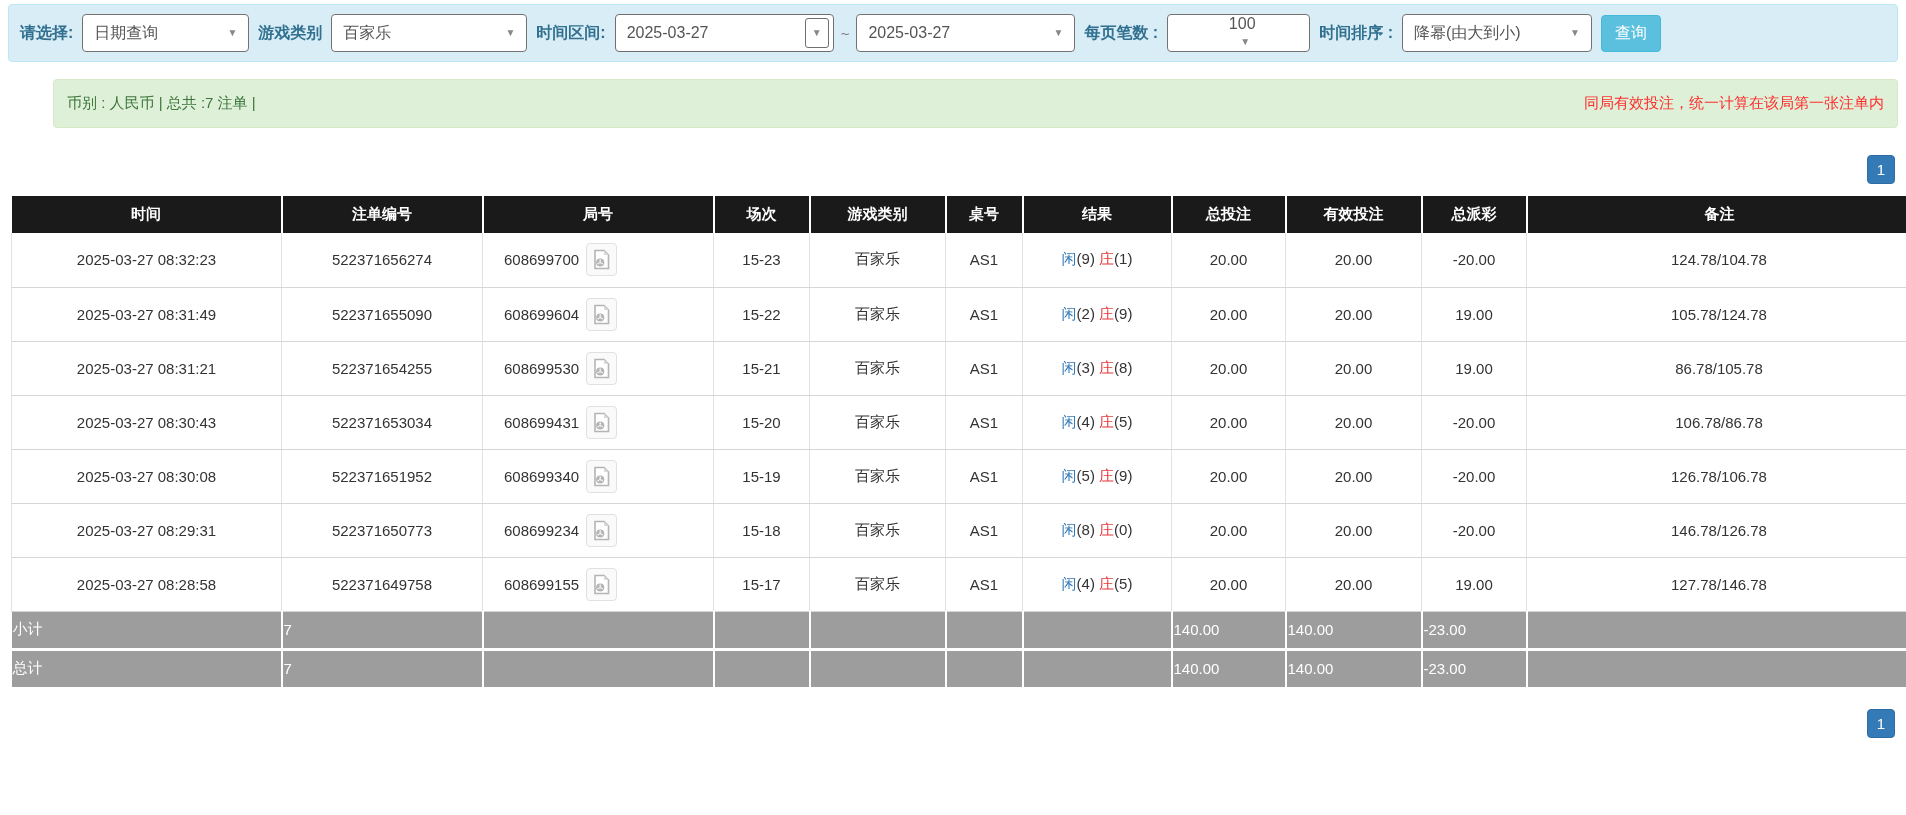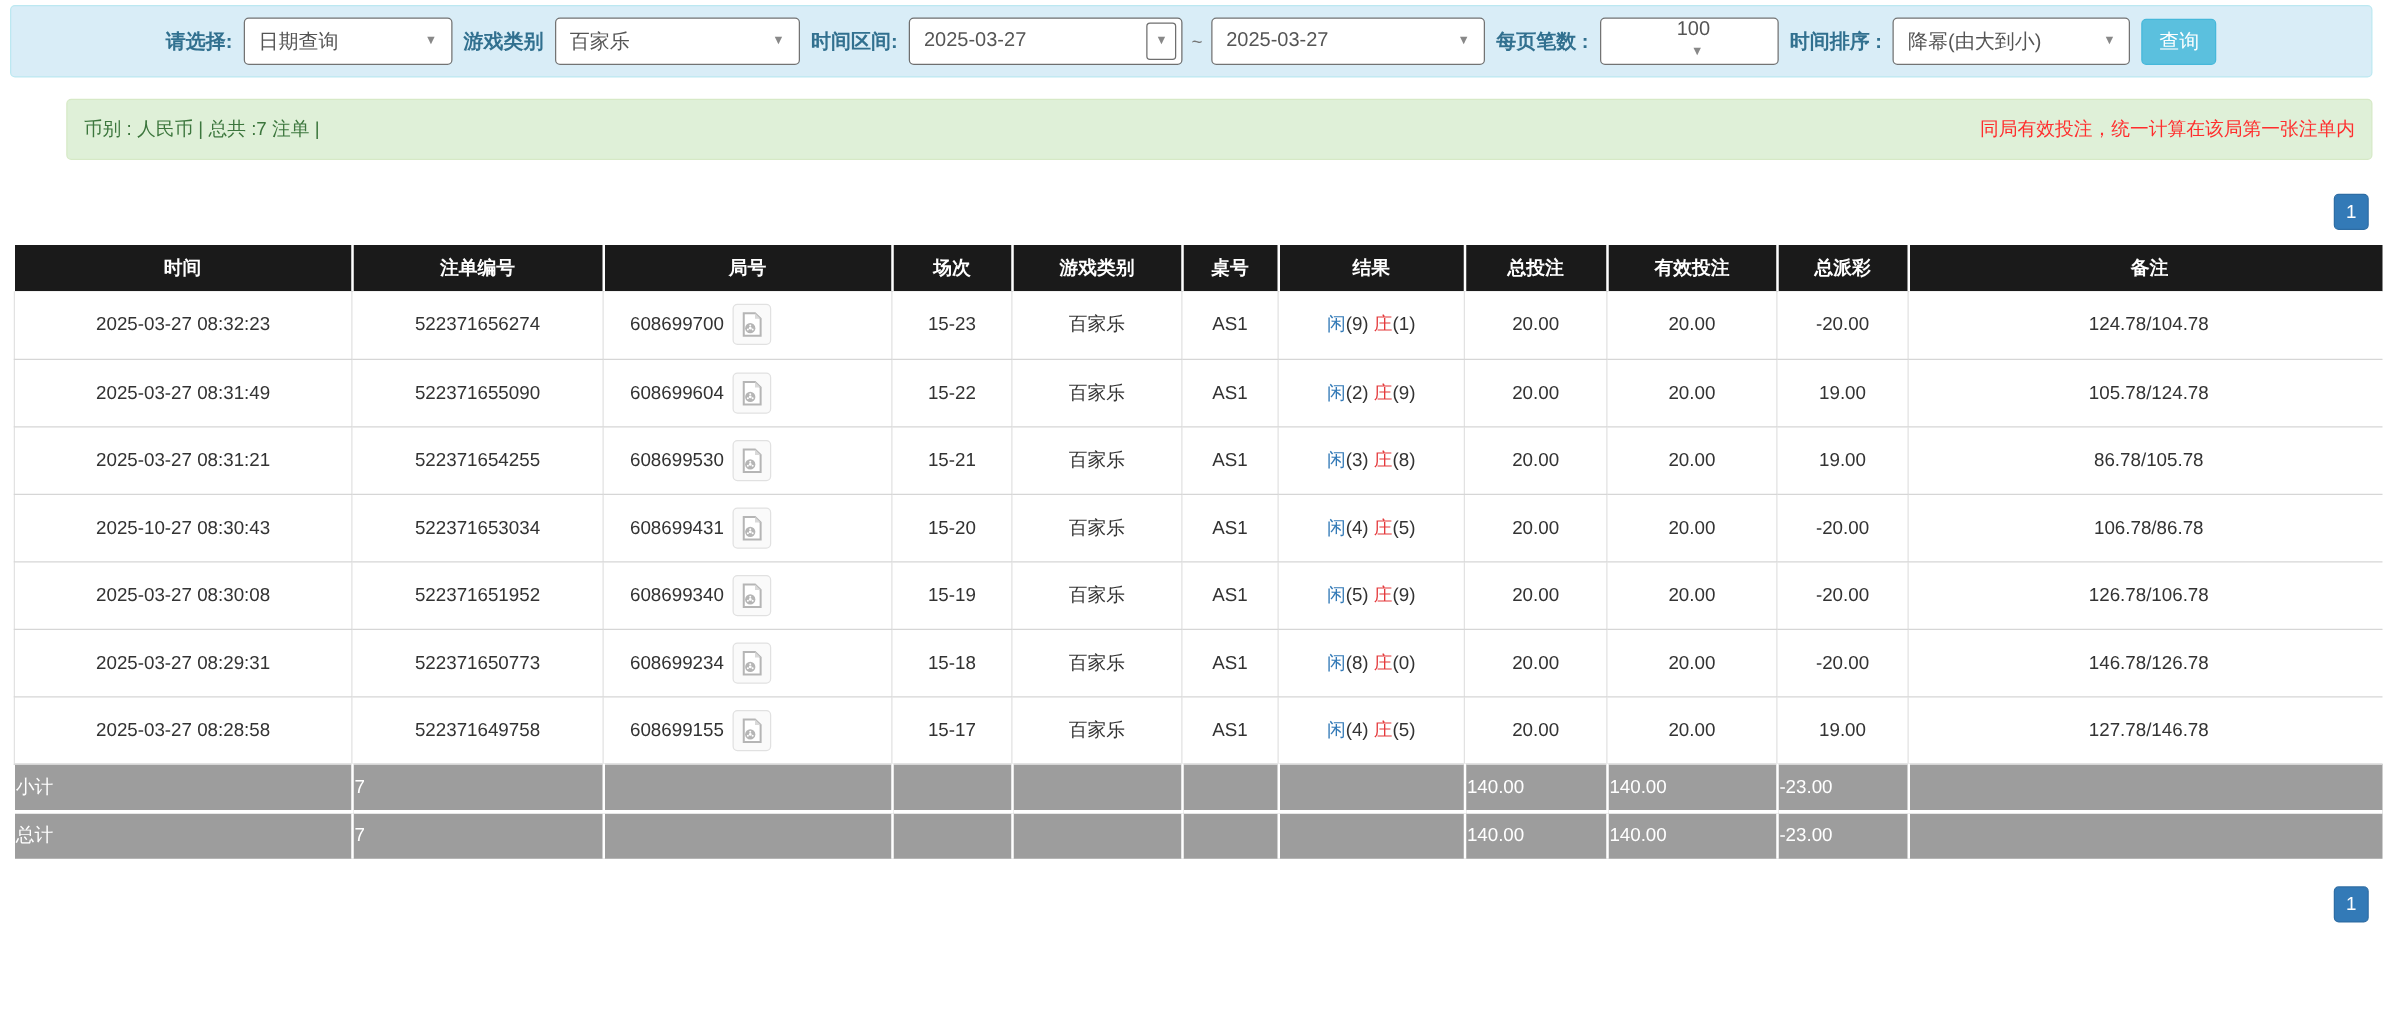--- a/index.html
+++ b/index.html
@@ -16,21 +16,21 @@
     font-size:24px; color:#333; font-weight:500;
     margin:6px 0 13px 2px;
   }
 
   
   .filter-panel {
     display:flex; align-items:center; gap:9px;
     background:var(--panel-bg,#d9edf7);
     border:1px solid var(--panel-border,#bce8f1);
     border-radius:4px;
-    height:58px; padding:4px 11px;justify-content:center;
+    height:58px; padding:4px 11px;
   }
   .f-label {
     font-weight:bold; font-size:16px; white-space:nowrap;
     color:var(--label-blue,#31708f);
   }
   .sel {
     display:flex; align-items:center; justify-content:space-between;
     background:#fff; border:1px solid #737373; border-radius:4px;
     height:38px; padding:0 4px 0 11px;
     color:#555; font-size:16px; cursor:pointer; white-space:nowrap;
@@ -296,21 +296,21 @@
           <td>15-21</td>
           <td>百家乐</td>
           <td>AS1</td>
           <td><span class="result-player">闲</span><span class="result-score">(3)</span> <span class="result-banker">庄</span><span class="result-score">(8)</span></td>
           <td class="blue">20.00</td>
           <td>20.00</td>
           <td>19.00</td>
           <td>86.78/105.78</td>
         </tr>
         <tr>
-          <td>2025-10-27 08:30:43</td>
+          <td>2025-03-27 08:30:43</td>
           <td>522371653034</td>
           <td>
             <div class="round-flex">
               <span>608699431</span>
               <span class="video-btn">
     <svg width="19" height="21" viewBox="0 0 19 21" aria-hidden="true">
       <path d="M3 1.5 h9 l4.5 4.5 v13.5 h-13.5 z" fill="#ffffff" stroke="#b5b5b5" stroke-width="1.6"></path>
       <path d="M12 1.5 l4.5 4.5 h-4.5 z" fill="#d9d9d9"></path>
       <circle cx="8.2" cy="13.5" r="4.1" fill="#b5b5b5"></circle>
       <circle cx="8.2" cy="13.5" r="1.1" fill="#ffffff"></circle>

